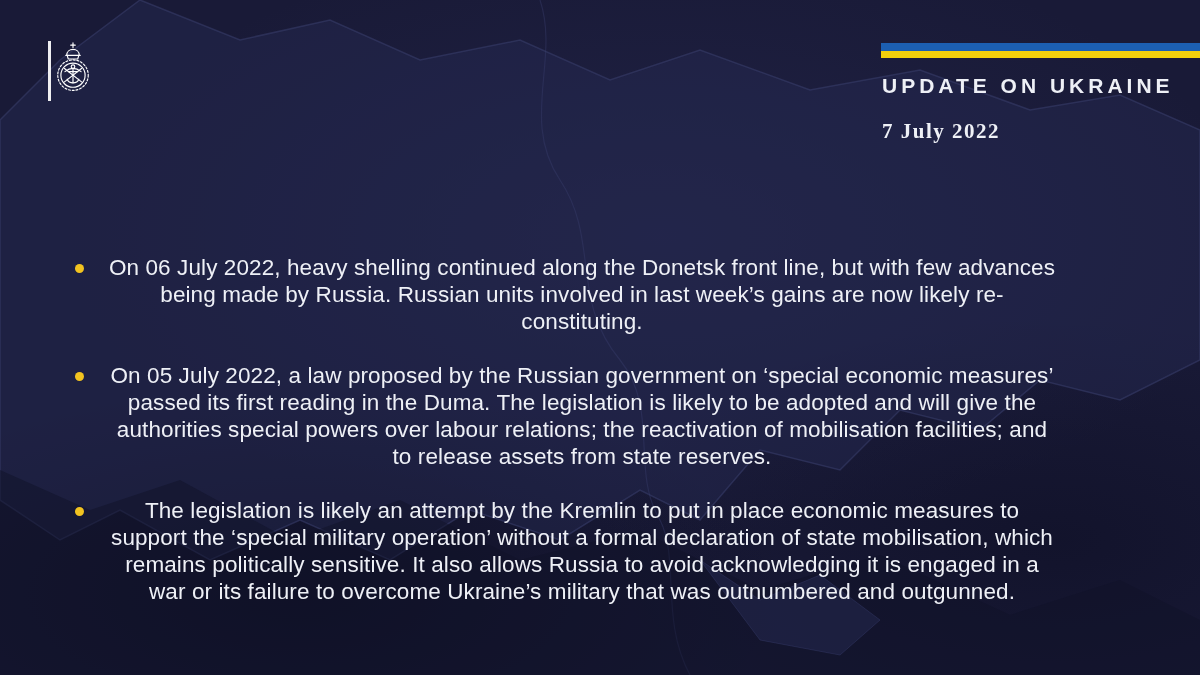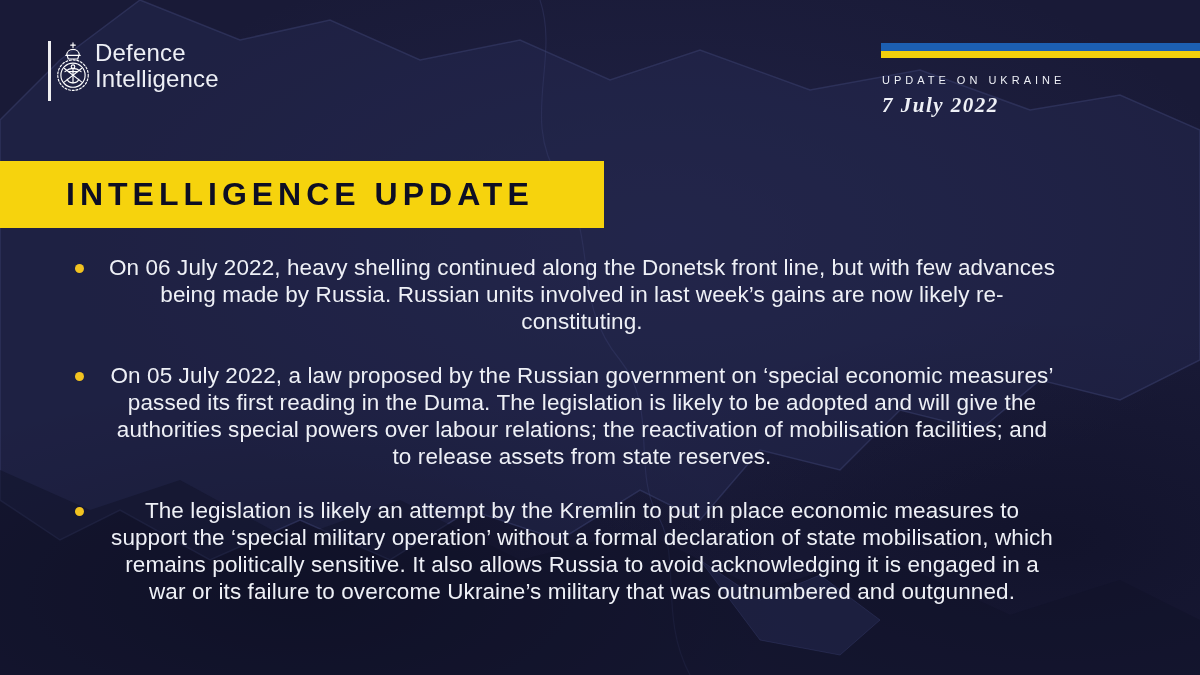--- a/index.html
+++ b/index.html
@@ -34,22 +34,22 @@
   .logo-bar{position:absolute;left:48px;top:41px;width:3px;height:60px;background:rgba(255,255,255,.93);}
   .crest{position:absolute;left:55px;top:42px;width:36px;height:52px;}
   .logo-text{position:absolute;left:95px;top:40px;color:var(--text-white);
     font-size:24px;line-height:26px;font-weight:400;letter-spacing:.2px;}
 
   
   .flag{position:absolute;left:881px;top:43px;width:319px;height:15px;}
   .flag .blue{height:8px;background:var(--flag-blue);}
   .flag .yellow{height:7px;background:var(--flag-yellow);}
   .update-block{position:absolute;left:882px;top:74px;color:var(--text-white);}
-  .update-label{font-size:11px;font-weight:400;letter-spacing:4px;}
-  .update-date{margin-top:7px;font-family:"Liberation Serif",serif;font-style:italic;
+  .update-label{font-size:21px;font-weight:700;letter-spacing:4px;}
+  .update-date{margin-top:21px;font-family:"Liberation Serif",serif;
     font-size:21px;letter-spacing:1.5px;font-weight:600;}
 
   
   .banner{position:absolute;left:0;top:161px;width:604px;height:67px;
     background:var(--banner-yellow);display:flex;align-items:center;padding-left:66px;}
   .banner-title{color:var(--banner-text);font-size:32px;font-weight:700;letter-spacing:5px;white-space:nowrap;}
 
   
   .bullets{position:absolute;left:73px;top:254px;width:985px;list-style:none;
     display:flex;flex-direction:column;gap:27px;}
@@ -80,37 +80,30 @@
       <circle cx="20" cy="37" r="17" stroke-dasharray="2.2 2"></circle>
       <circle cx="20" cy="37" r="13.5"></circle>
       <circle cx="20" cy="27.5" r="2"></circle>
       <path d="M20 29.5 v16"></path>
       <path d="M15 33 h10"></path>
       <path d="M13.5 41.5 c2 5.5 11 5.5 13 0"></path>
       <path d="M10.5 29.5 L29.5 44.5 M29.5 29.5 L10.5 44.5"></path>
       <path d="M11 33 q9 -7 18 0"></path>
     </g>
   </svg>
-  <div class="logo-text">
-    <div>Defence</div>
-    <div>Intelligence</div>
-  </div>
 
   <div class="flag">
     <div class="blue"></div>
     <div class="yellow"></div>
   </div>
   <div class="update-block">
     <div class="update-label">UPDATE ON UKRAINE</div>
     <div class="update-date">7 July 2022</div>
   </div>
 
-  <div class="banner">
-    <span class="banner-title">INTELLIGENCE UPDATE</span>
-  </div>
 
   <ul class="bullets">
     <li>
       <span class="bullet-dot"></span>
       <span>On 06 July 2022, heavy shelling continued along the Donetsk front line, but with few advances being made by Russia. Russian units involved in last week’s gains are now likely re-constituting.</span>
     </li>
     <li>
       <span class="bullet-dot"></span>
       <span>On 05 July 2022, a law proposed by the Russian government on ‘special economic measures’ passed its first reading in the Duma. The legislation is likely to be adopted and will give the authorities special powers over labour relations; the reactivation of mobilisation facilities; and to release assets from state reserves.</span>
     </li>

